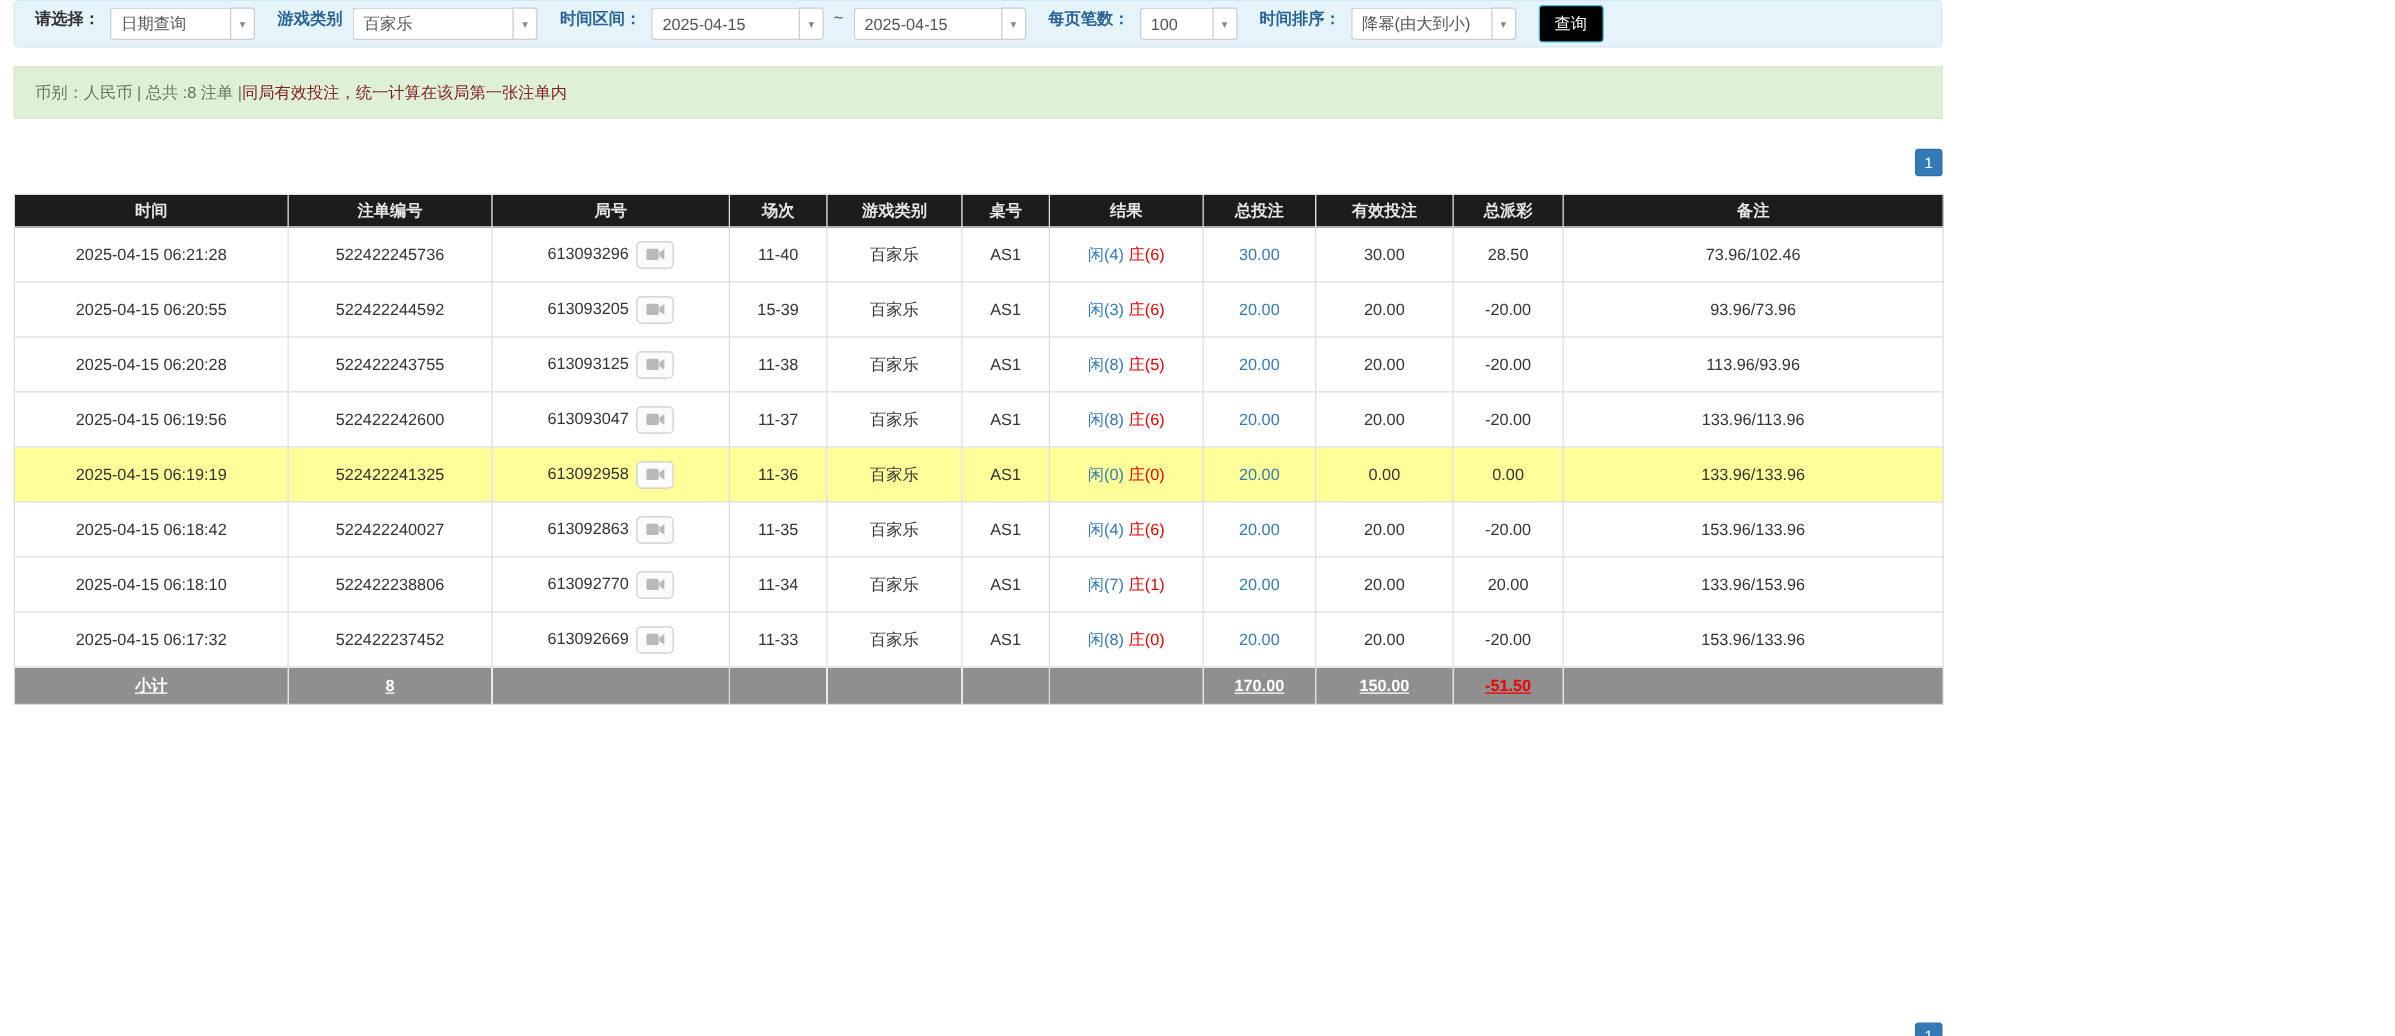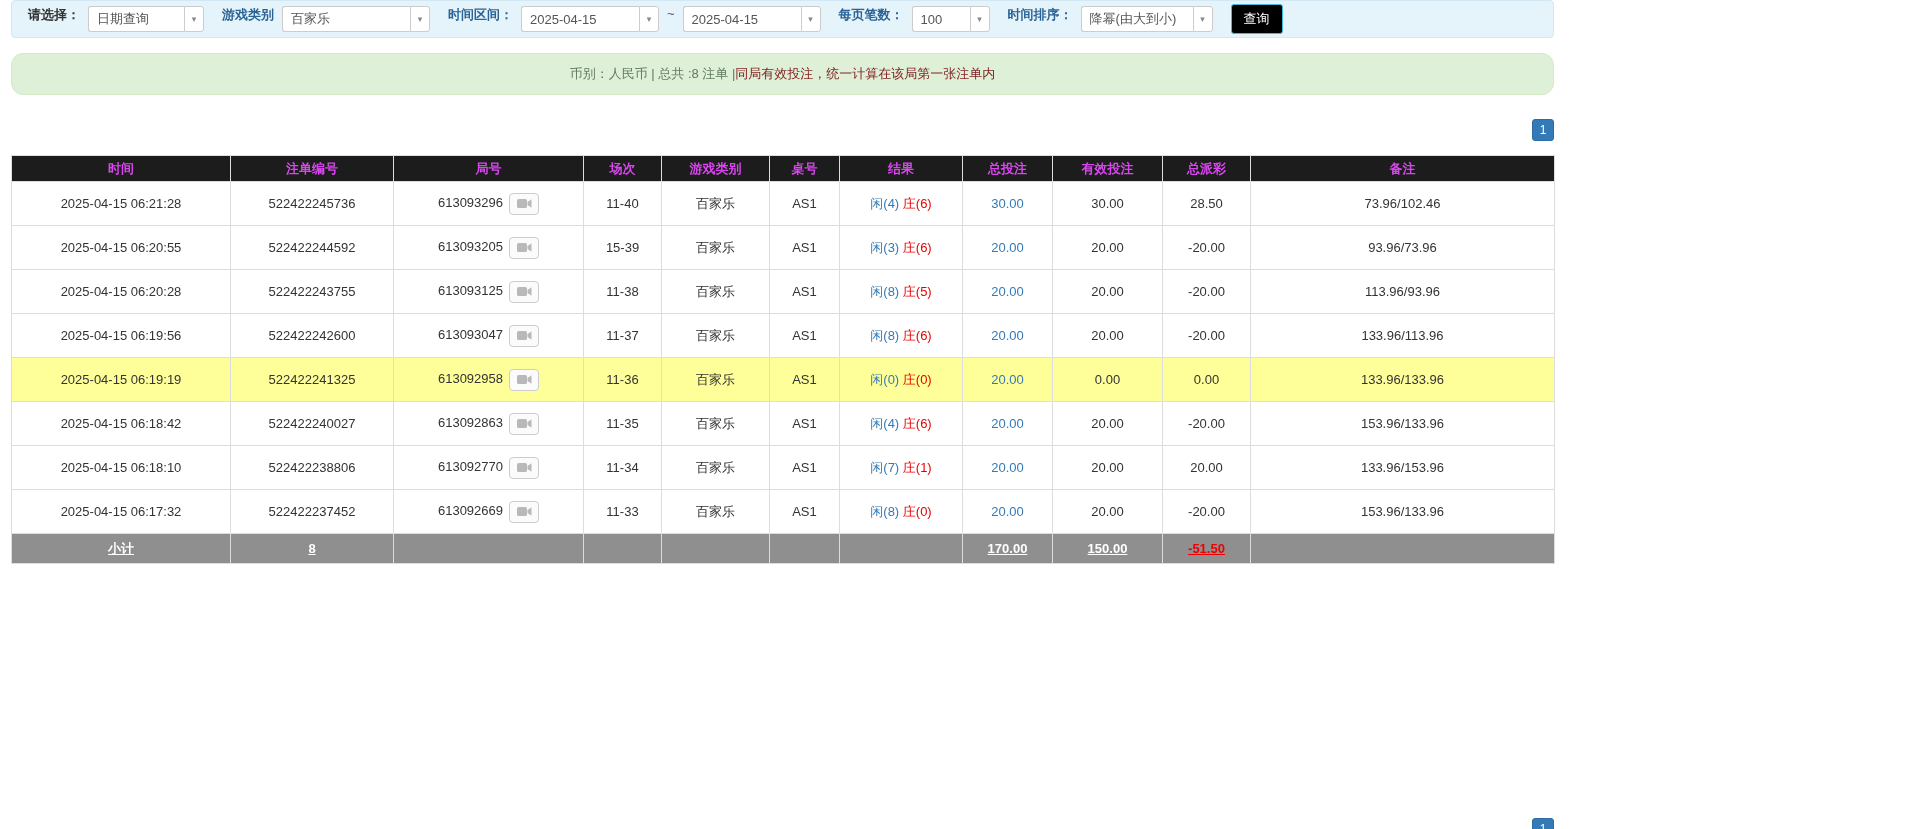--- a/index.html
+++ b/index.html
@@ -51,23 +51,23 @@
   .search-btn {
     margin-left:18px;
     background:#000000; border:1px solid #46b8da; color:#fff;
     font-size:13px; padding:5px 12px; border-radius:3px; cursor:pointer;
     font-family:inherit;
   }
 
   
   .summary-bar {
     margin-top:15px;
-    background:#dff0d8; border:1px solid #d6e9c6; border-radius:12px;
+    background:#dff0d8; border:1px solid #d6e9c6; border-radius:0;
     height:42px;
-    display:flex; align-items:center; justify-content:center;
+    display:flex; align-items:center; justify-content:flex-start;
     padding:0 16px;
     font-size:13px;
   }
   .summary-left { color:#607a60; }
   .summary-right { color:#7f1d1d; }
 
   
   .pagination-row { margin-top:24px; display:flex; justify-content:flex-end; }
   .page-btn {
     min-width:22px; height:22px;
@@ -80,21 +80,21 @@
 
   
   table.records {
     margin-top:14px;
     width:100%;
     border-collapse:collapse;
     font-size:13px;
     table-layout:fixed;
   }
   table.records th {
-    background:#1c1c1c; color:#d946ef; font-weight:bold;
+    background:#1c1c1c; color:#e5e5e5; font-weight:bold;
     border:1px solid #ddd; height:26px; text-align:center;margin-top:36px;
   }
   table.records td {
     border:1px solid #ddd; background:#fff;
     height:44px; text-align:center; color:#333;
     overflow:hidden;
   }
   tr.highlight td { background:#ffff99; }
   tr.summary-row td {
     background:#8f8f8f; color:#fff; font-weight:bold; height:30px;text-decoration:underline;

